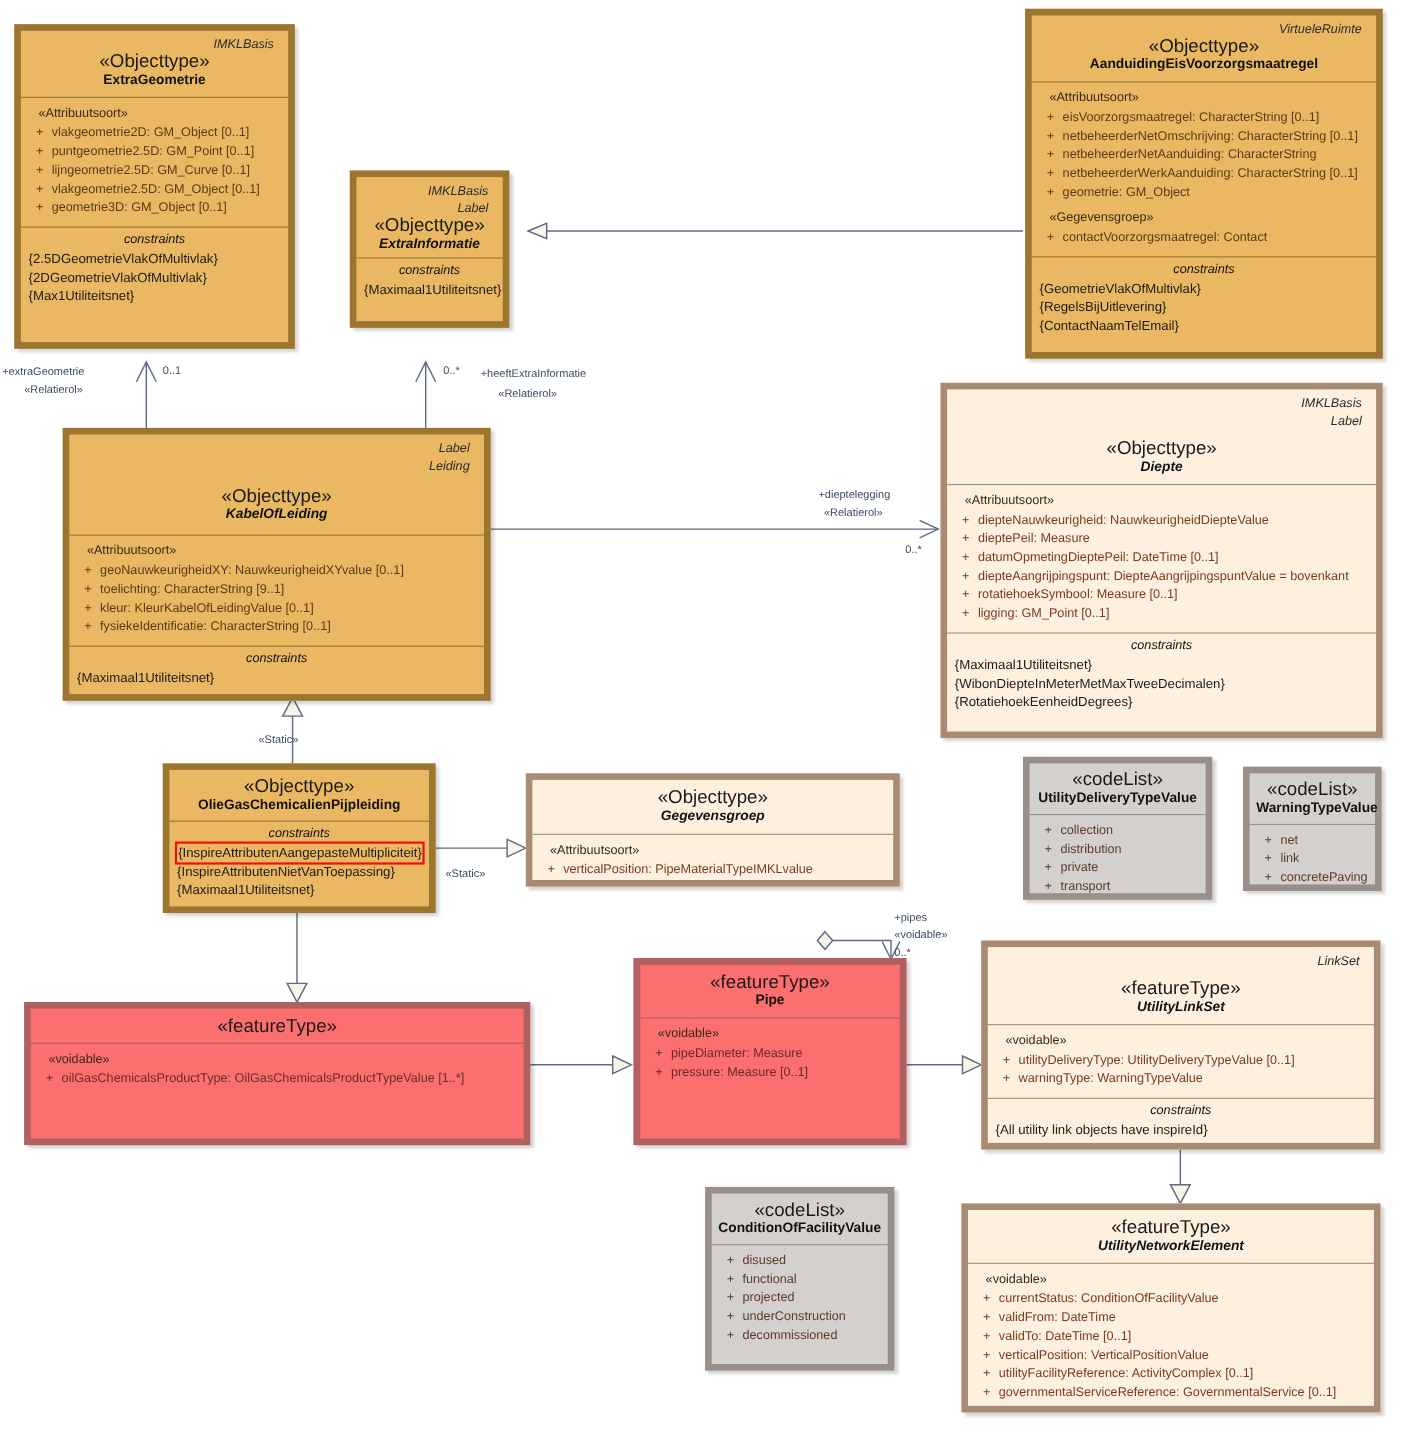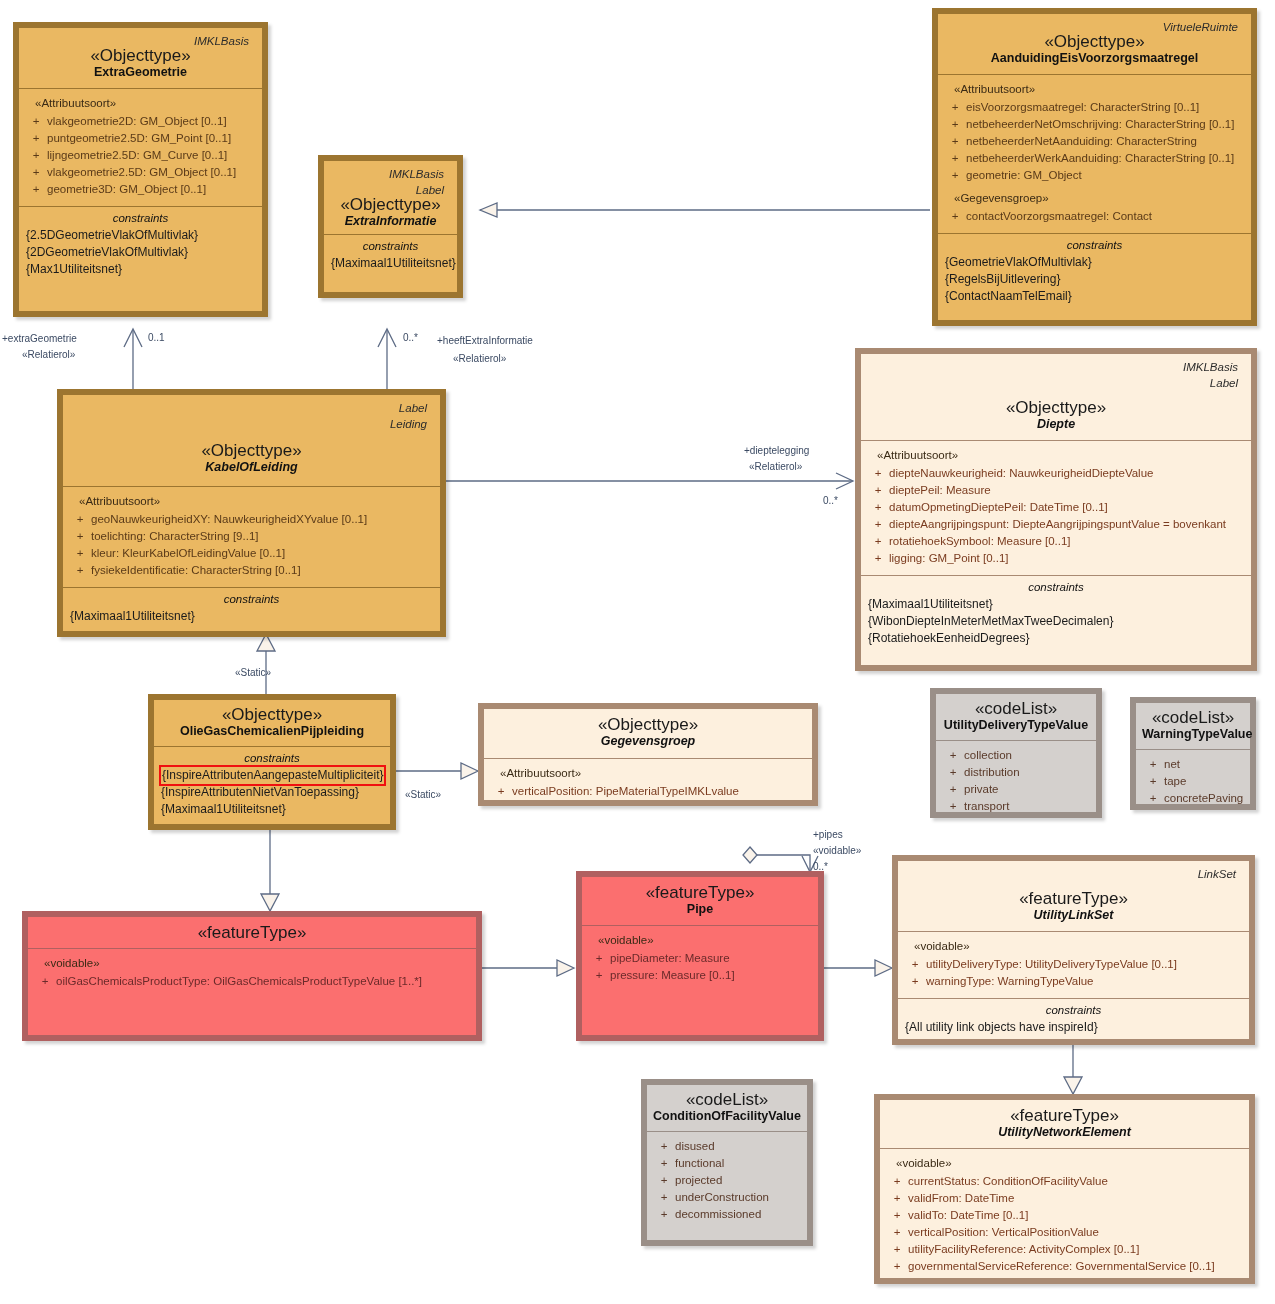--- a/index.html
+++ b/index.html
@@ -316,21 +316,21 @@
       <div class="stereo">«codeList»</div>
       <div class="cname">WarningTypeValue</div>
     </div>
     <div class="sect attrs" style="padding-top:6px;">
       <div class="arow">
           <span class="plus">+</span>
           <span class="aname">net</span>
         </div>
       <div class="arow">
           <span class="plus">+</span>
-          <span class="aname">tape</span>
+          <span class="aname">link</span>
         </div>
       <div class="arow">
           <span class="plus">+</span>
           <span class="aname">concretePaving</span>
         </div>
     </div>
   </div>
 
   <div class="umlbox red" style="left:22px;top:911px;width:460px;height:130px;">
     <div class="sect head" style="padding-top:8px;padding-bottom:7px;">

